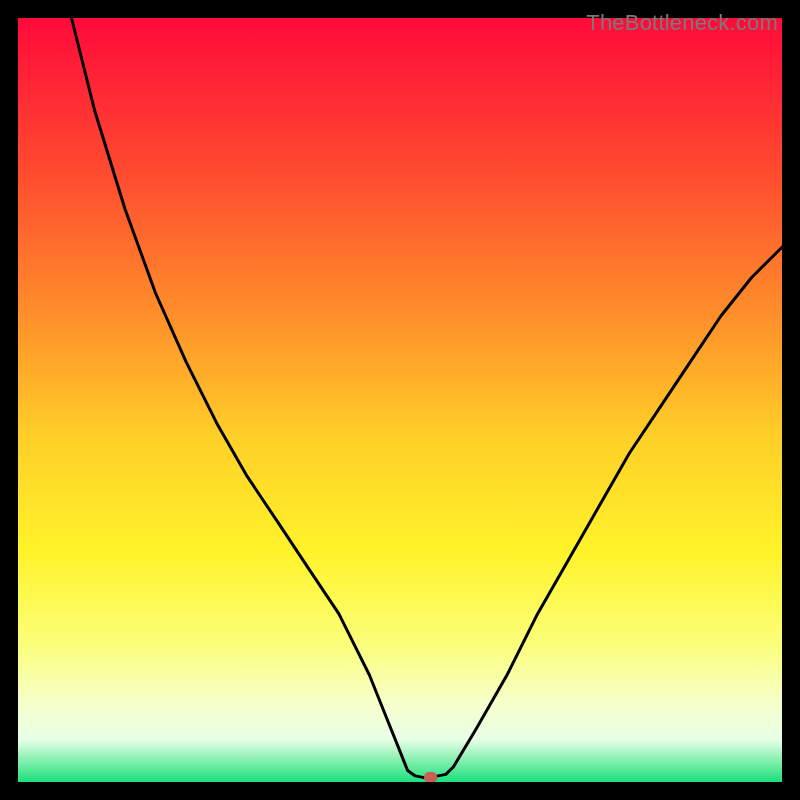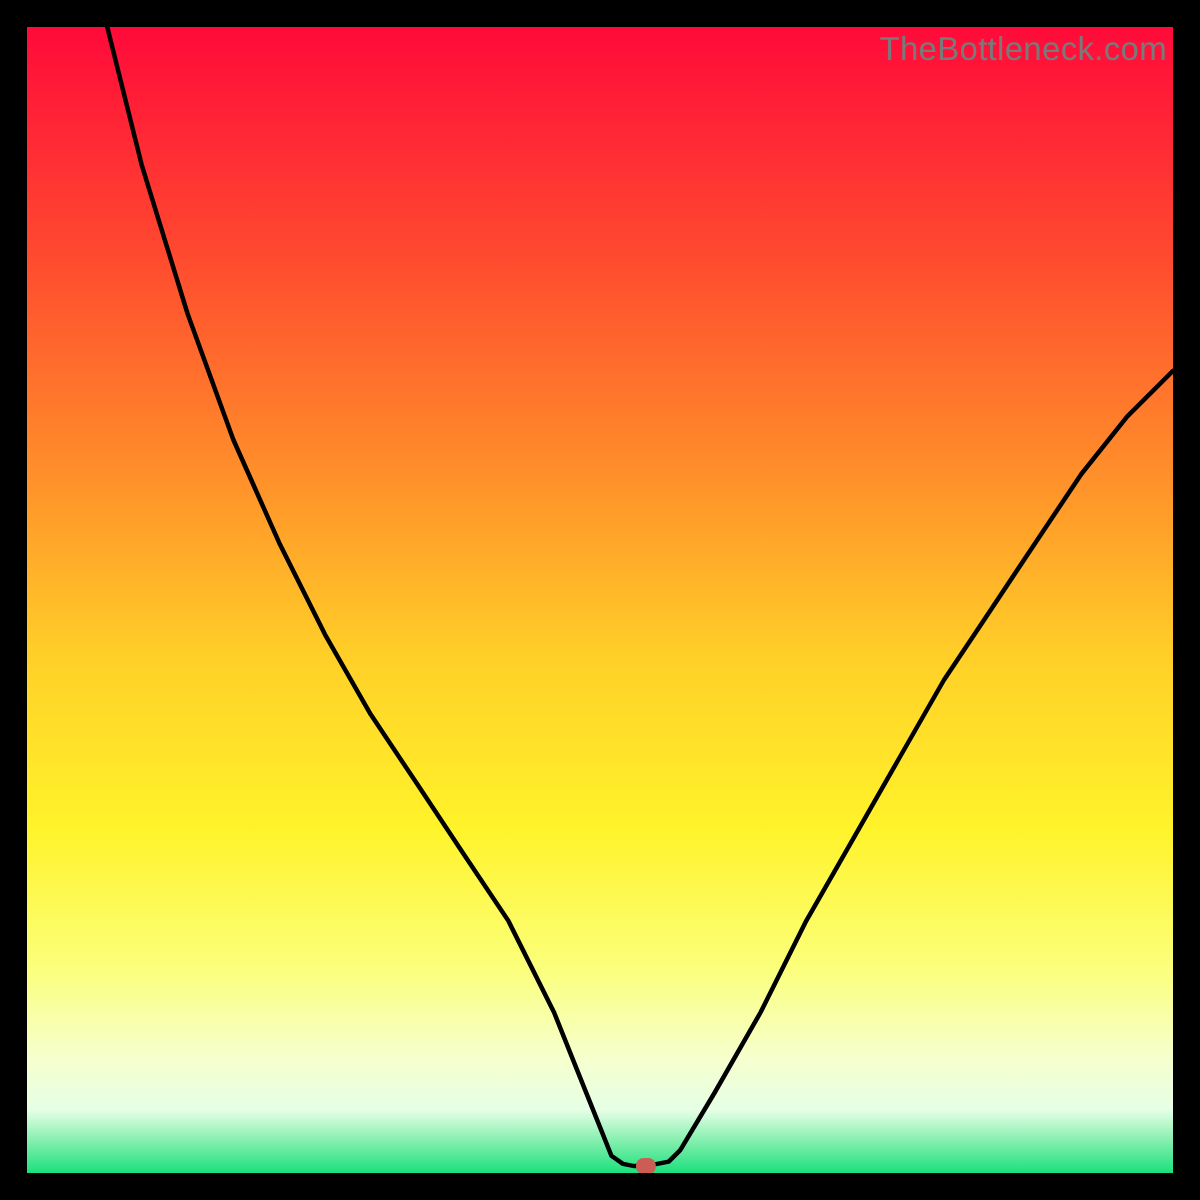--- a/index.html
+++ b/index.html
@@ -21,21 +21,21 @@
   }
   .plot-area {
     position: absolute;
     left: 0;
     top: 0;
     width: 764px;
     height: 764px;
   }
   .watermark {
     position: absolute;
-    top: 20px;
+    top: 10px;
     right: 22px;
     color: #7a7a7a;
     font-size: 22px;
     font-weight: 500;
     letter-spacing: 0.2px;
     z-index: 5;
   }
   svg { display: block; }
 </style>
 </head>

